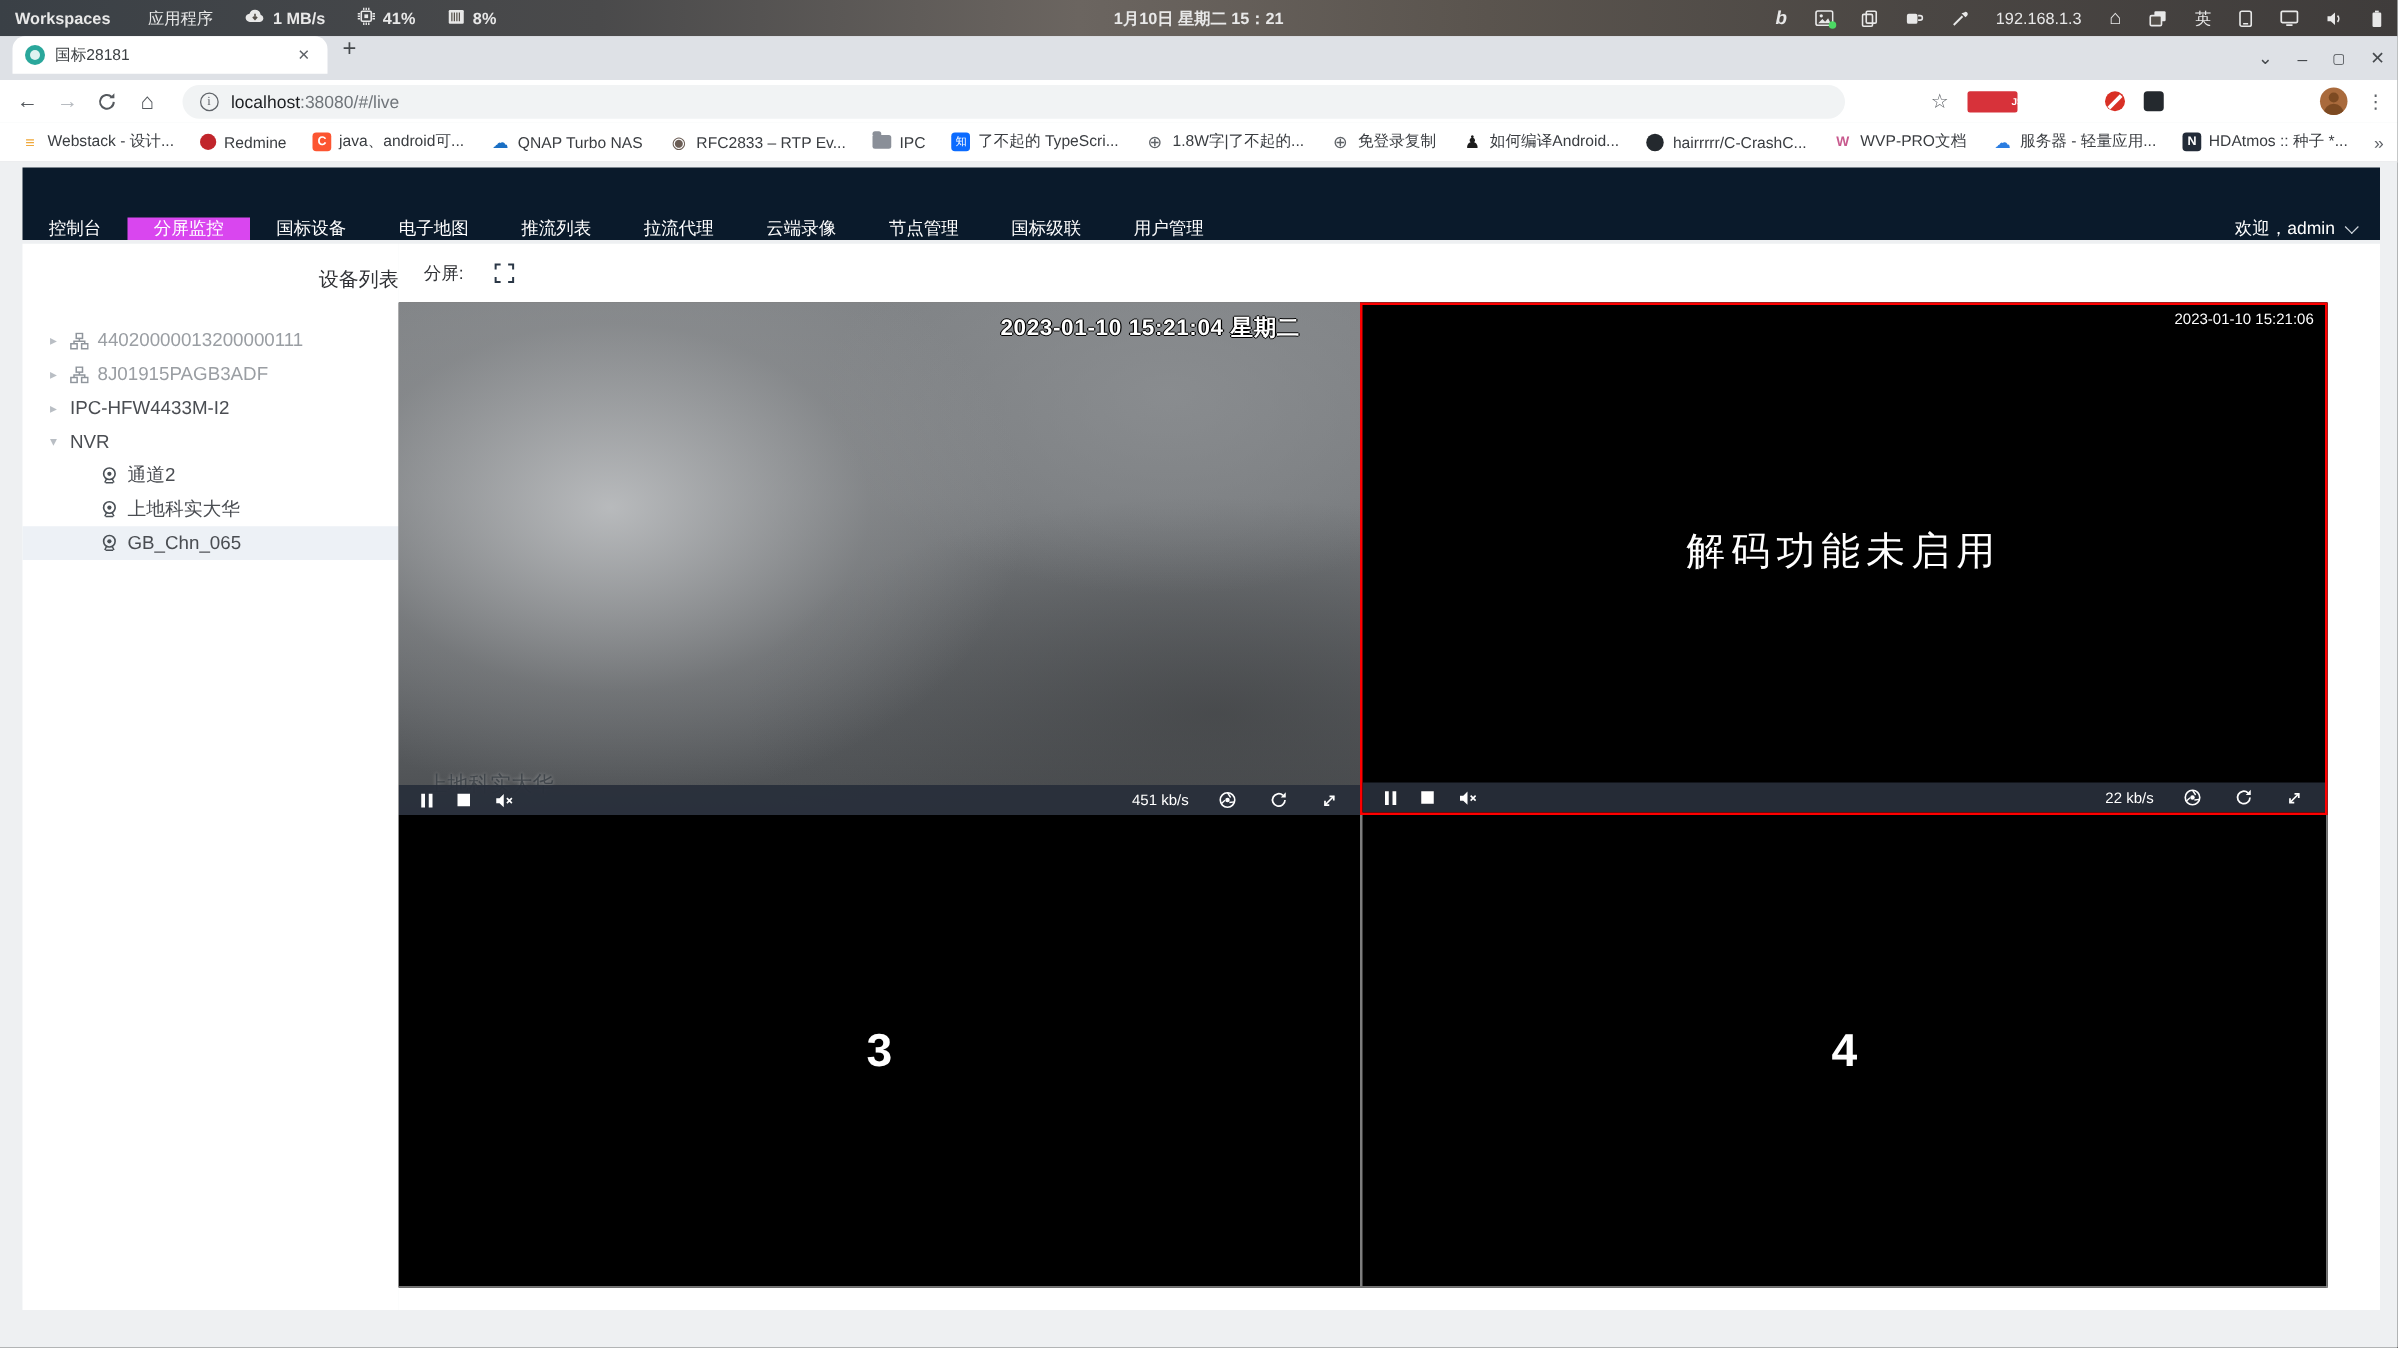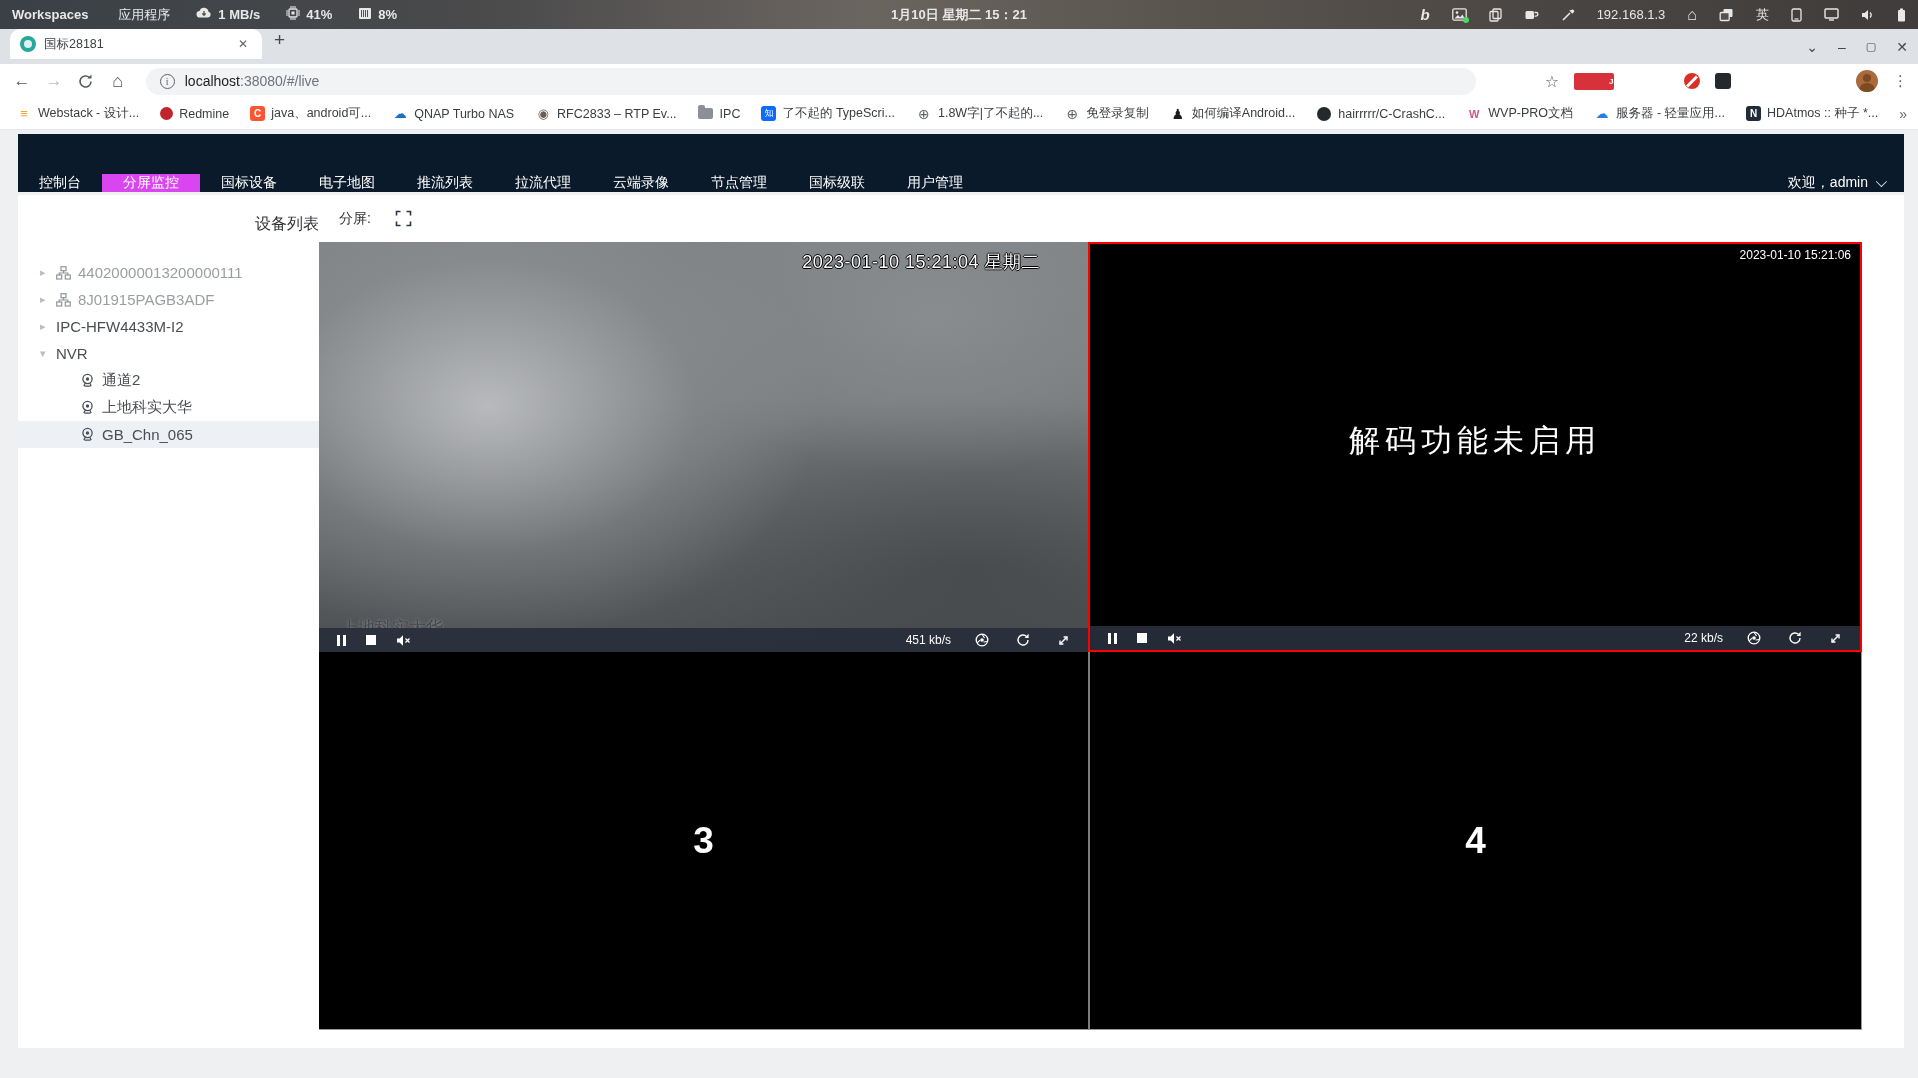--- a/index.html
+++ b/index.html
@@ -114,21 +114,21 @@
   .cell1 { background:
       radial-gradient(60% 80% at 22% 40%, rgba(195,197,199,.85), rgba(150,152,154,.35) 45%, rgba(0,0,0,0) 72%),
       radial-gradient(55% 60% at 80% 18%, rgba(140,143,146,.8), rgba(0,0,0,0) 65%),
       radial-gradient(70% 60% at 85% 80%, rgba(60,62,64,.6), rgba(0,0,0,0) 70%),
       linear-gradient(180deg, #808386 0%, #797c7f 38%, #616467 72%, #4c4f52 100%); }
   .cell2 { border: 2px solid #fe0000; padding-left: 32px; }
   .cell3 { border-bottom: 1px solid #9a9a9a; }
   .cell4 { border-left: 2px solid #7d7d7d; border-bottom: 1px solid #9a9a9a; border-right: 1px solid #9a9a9a; }
   .osd { position: absolute; color: #fff; white-space: nowrap;
     text-shadow: -1px 0 #000, 1px 0 #000, 0 -1px #000, 0 1px #000; }
-  .osd1 { top: 8px; right: 48px; font-size: 18px; letter-spacing: .5px; }
+  .osd1 { top: 8px; right: 48px; font-size: 18px; letter-spacing: .5px; font-weight: bold; }
   .osd2 { top: 4px; right: 9px; font-size: 12px; }
   .watermark { position: absolute; left: 22px; bottom: 13px; font-size: 17px; color: rgba(58,63,69,.85);
     text-shadow: 0 0 3px rgba(255,255,255,.4); z-index: 1; }
   .decodemsg { position: absolute; left: 0; right: 0; top: 50%; transform: translateY(-64%); text-align: center;
     color: #fff; font-size: 31px; letter-spacing: 5px; font-weight: 500; }
   .cellnum { position: absolute; inset: 0; display: flex; align-items: center; justify-content: center;
     color: #fff; font-size: 37px; font-weight: bold; }
 
   .pbar { position: absolute; left: 0; right: 0; bottom: 0; height: 24px; background: rgba(40,46,58,.93);
     display: flex; align-items: center; padding: 0 14px 0 18px; z-index: 2; }

